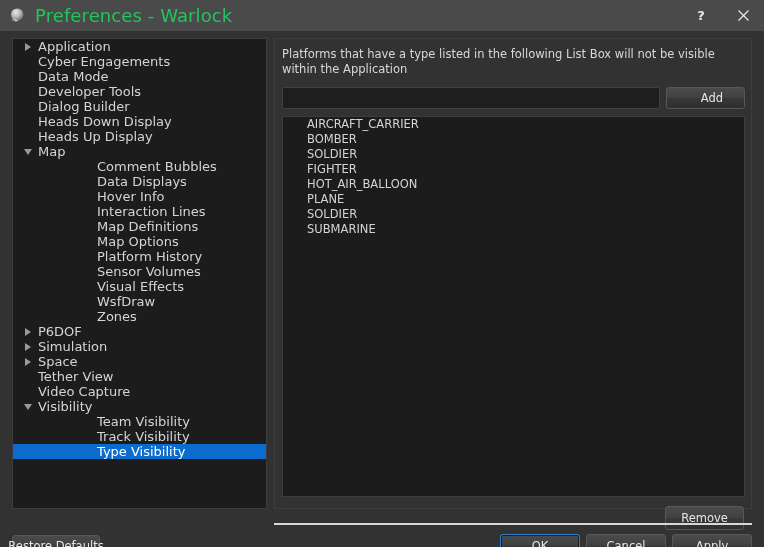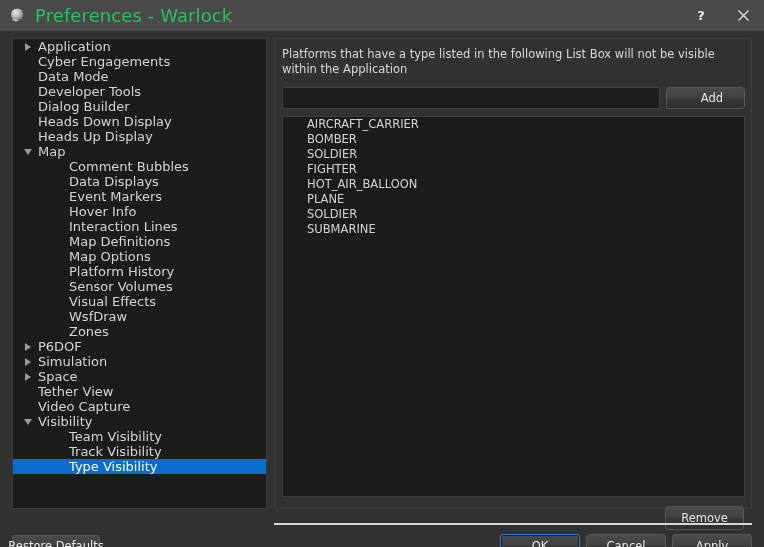--- a/index.html
+++ b/index.html
@@ -84,21 +84,21 @@
   .tree-row {
     position: relative;
     height: 15px;
     line-height: 15px;
     font-size: 13px;
     color: #d4d4d4;
     white-space: nowrap;
     box-sizing: border-box;
   }
   .tree-row.level0 { padding-left: 25px; }
-  .tree-row.level1 { padding-left: 56px; }
+  .tree-row.level1 { padding-left: 84px; }
   .tree-row.selected {
     background: #0a6cce;
     color: #ffffff;
   }
   .tw {
     position: absolute;
     left: 9px;
     top: 0;
     width: 12px;
     height: 15px;
@@ -295,21 +295,20 @@
         <div class="tree-row level0"><span>Data Mode</span></div>
         <div class="tree-row level0"><span>Developer Tools</span></div>
         <div class="tree-row level0"><span>Dialog Builder</span></div>
         <div class="tree-row level0"><span>Heads Down Display</span></div>
         <div class="tree-row level0"><span>Heads Up Display</span></div>
         <div class="tree-row level0"><span class="tw expanded">
             <i></i>
           </span><span>Map</span></div>
         <div class="tree-row level1"><span>Comment Bubbles</span></div>
         <div class="tree-row level1"><span>Data Displays</span></div>
-        <div class="tree-row level1"><span>Event Markers</span></div>
         <div class="tree-row level1"><span>Hover Info</span></div>
         <div class="tree-row level1"><span>Interaction Lines</span></div>
         <div class="tree-row level1"><span>Map Definitions</span></div>
         <div class="tree-row level1"><span>Map Options</span></div>
         <div class="tree-row level1"><span>Platform History</span></div>
         <div class="tree-row level1"><span>Sensor Volumes</span></div>
         <div class="tree-row level1"><span>Visual Effects</span></div>
         <div class="tree-row level1"><span>WsfDraw</span></div>
         <div class="tree-row level1"><span>Zones</span></div>
         <div class="tree-row level0"><span class="tw collapsed">

